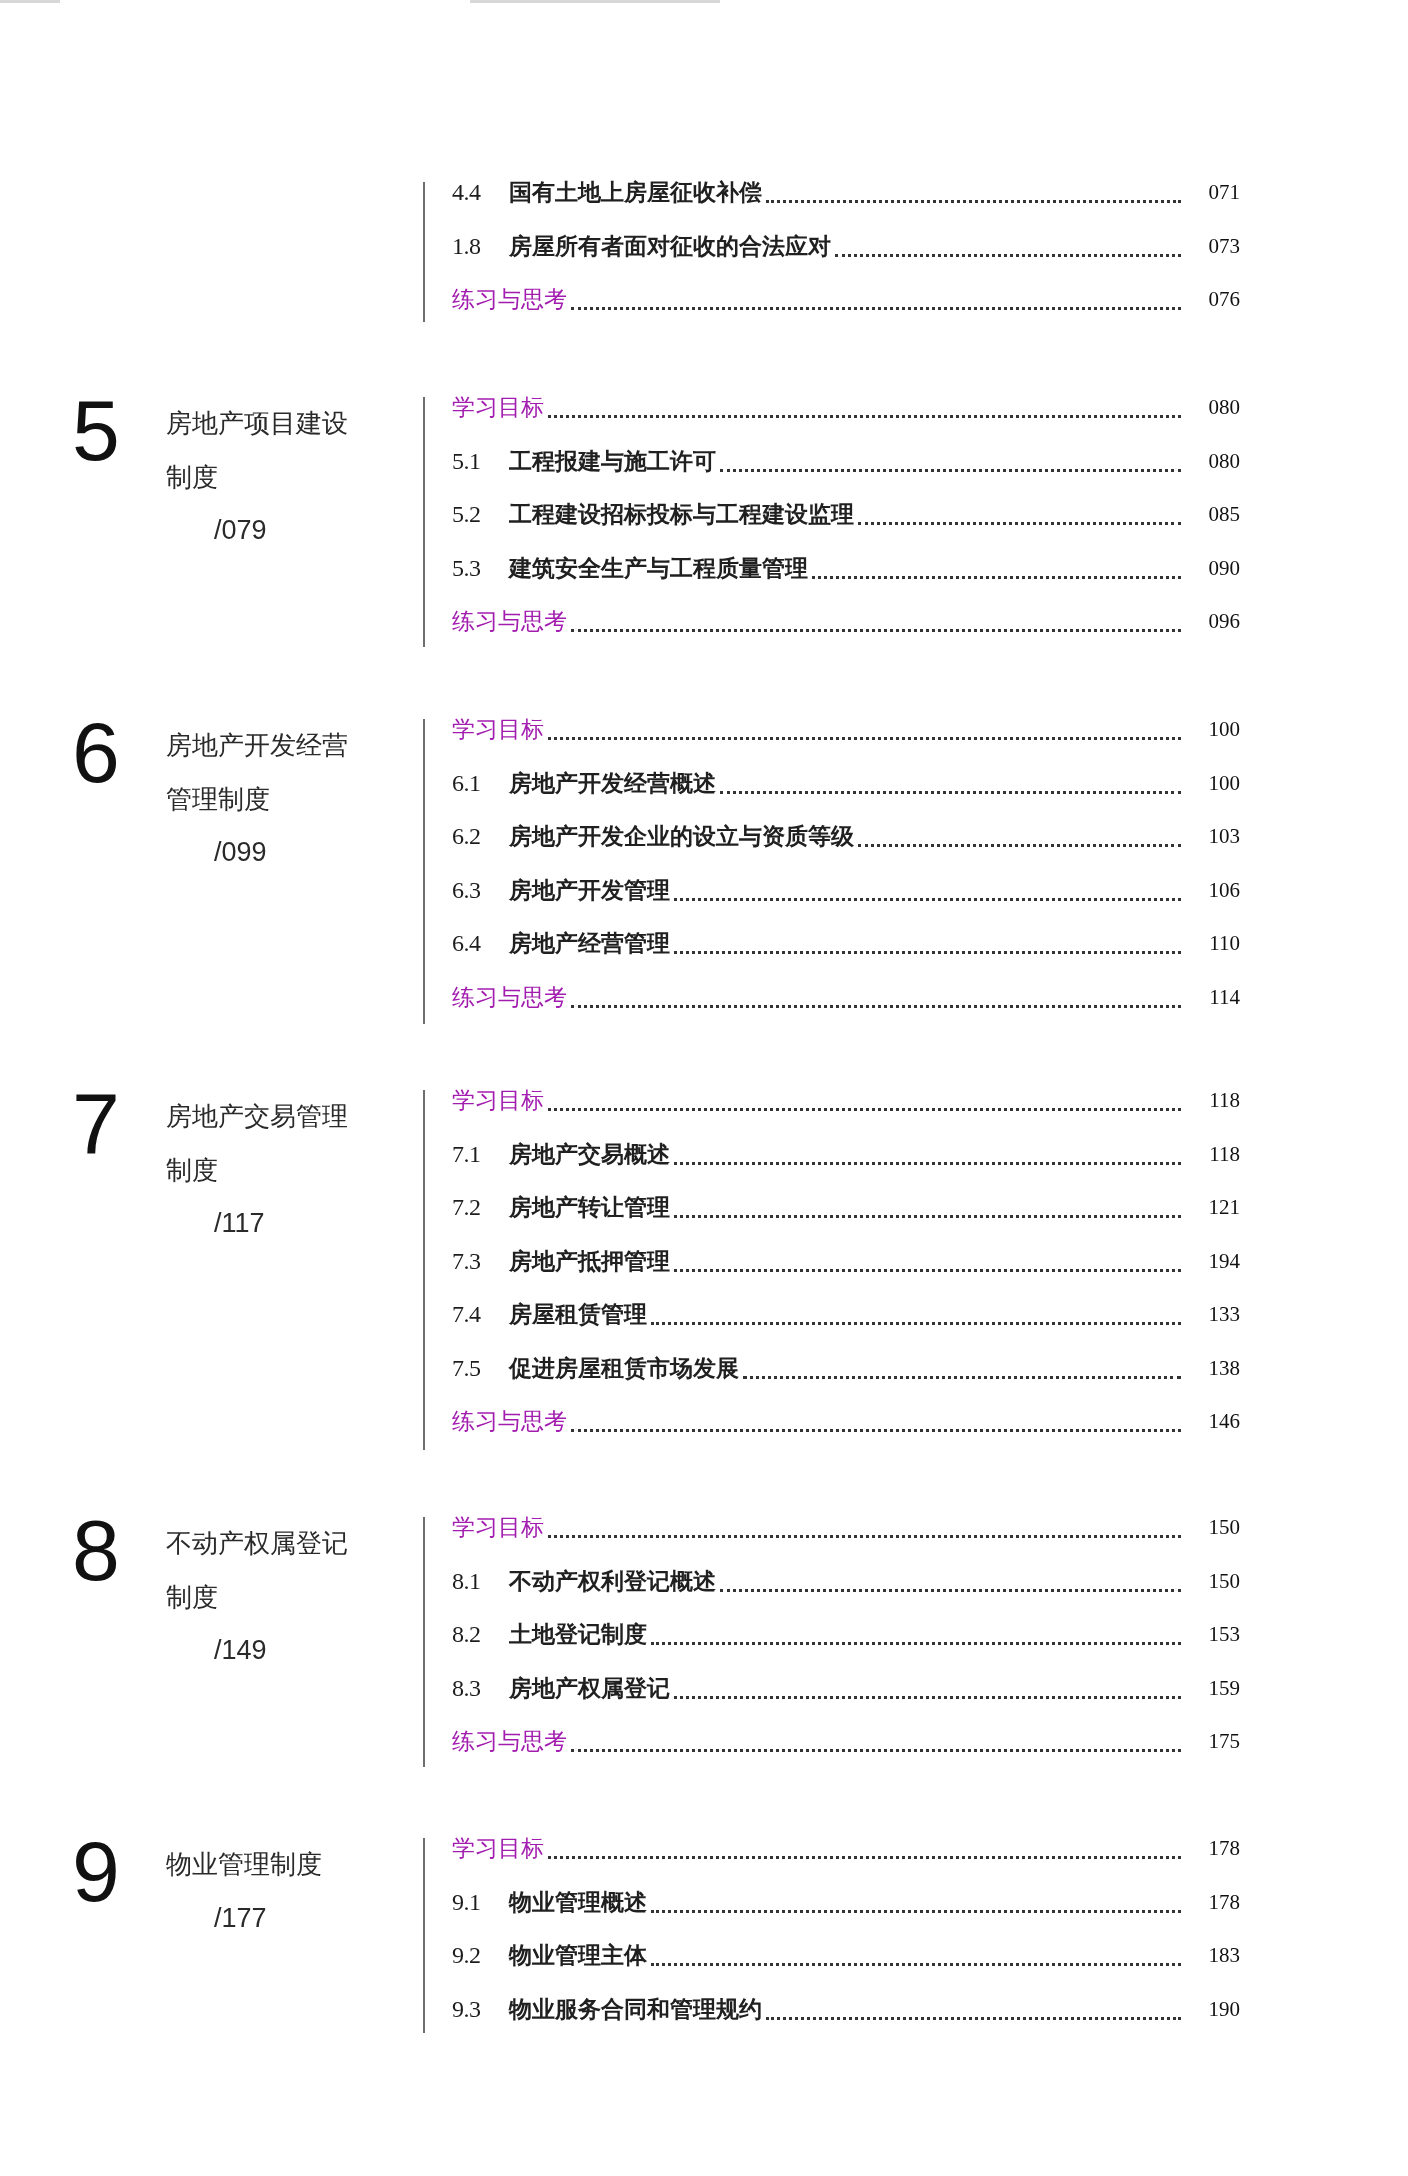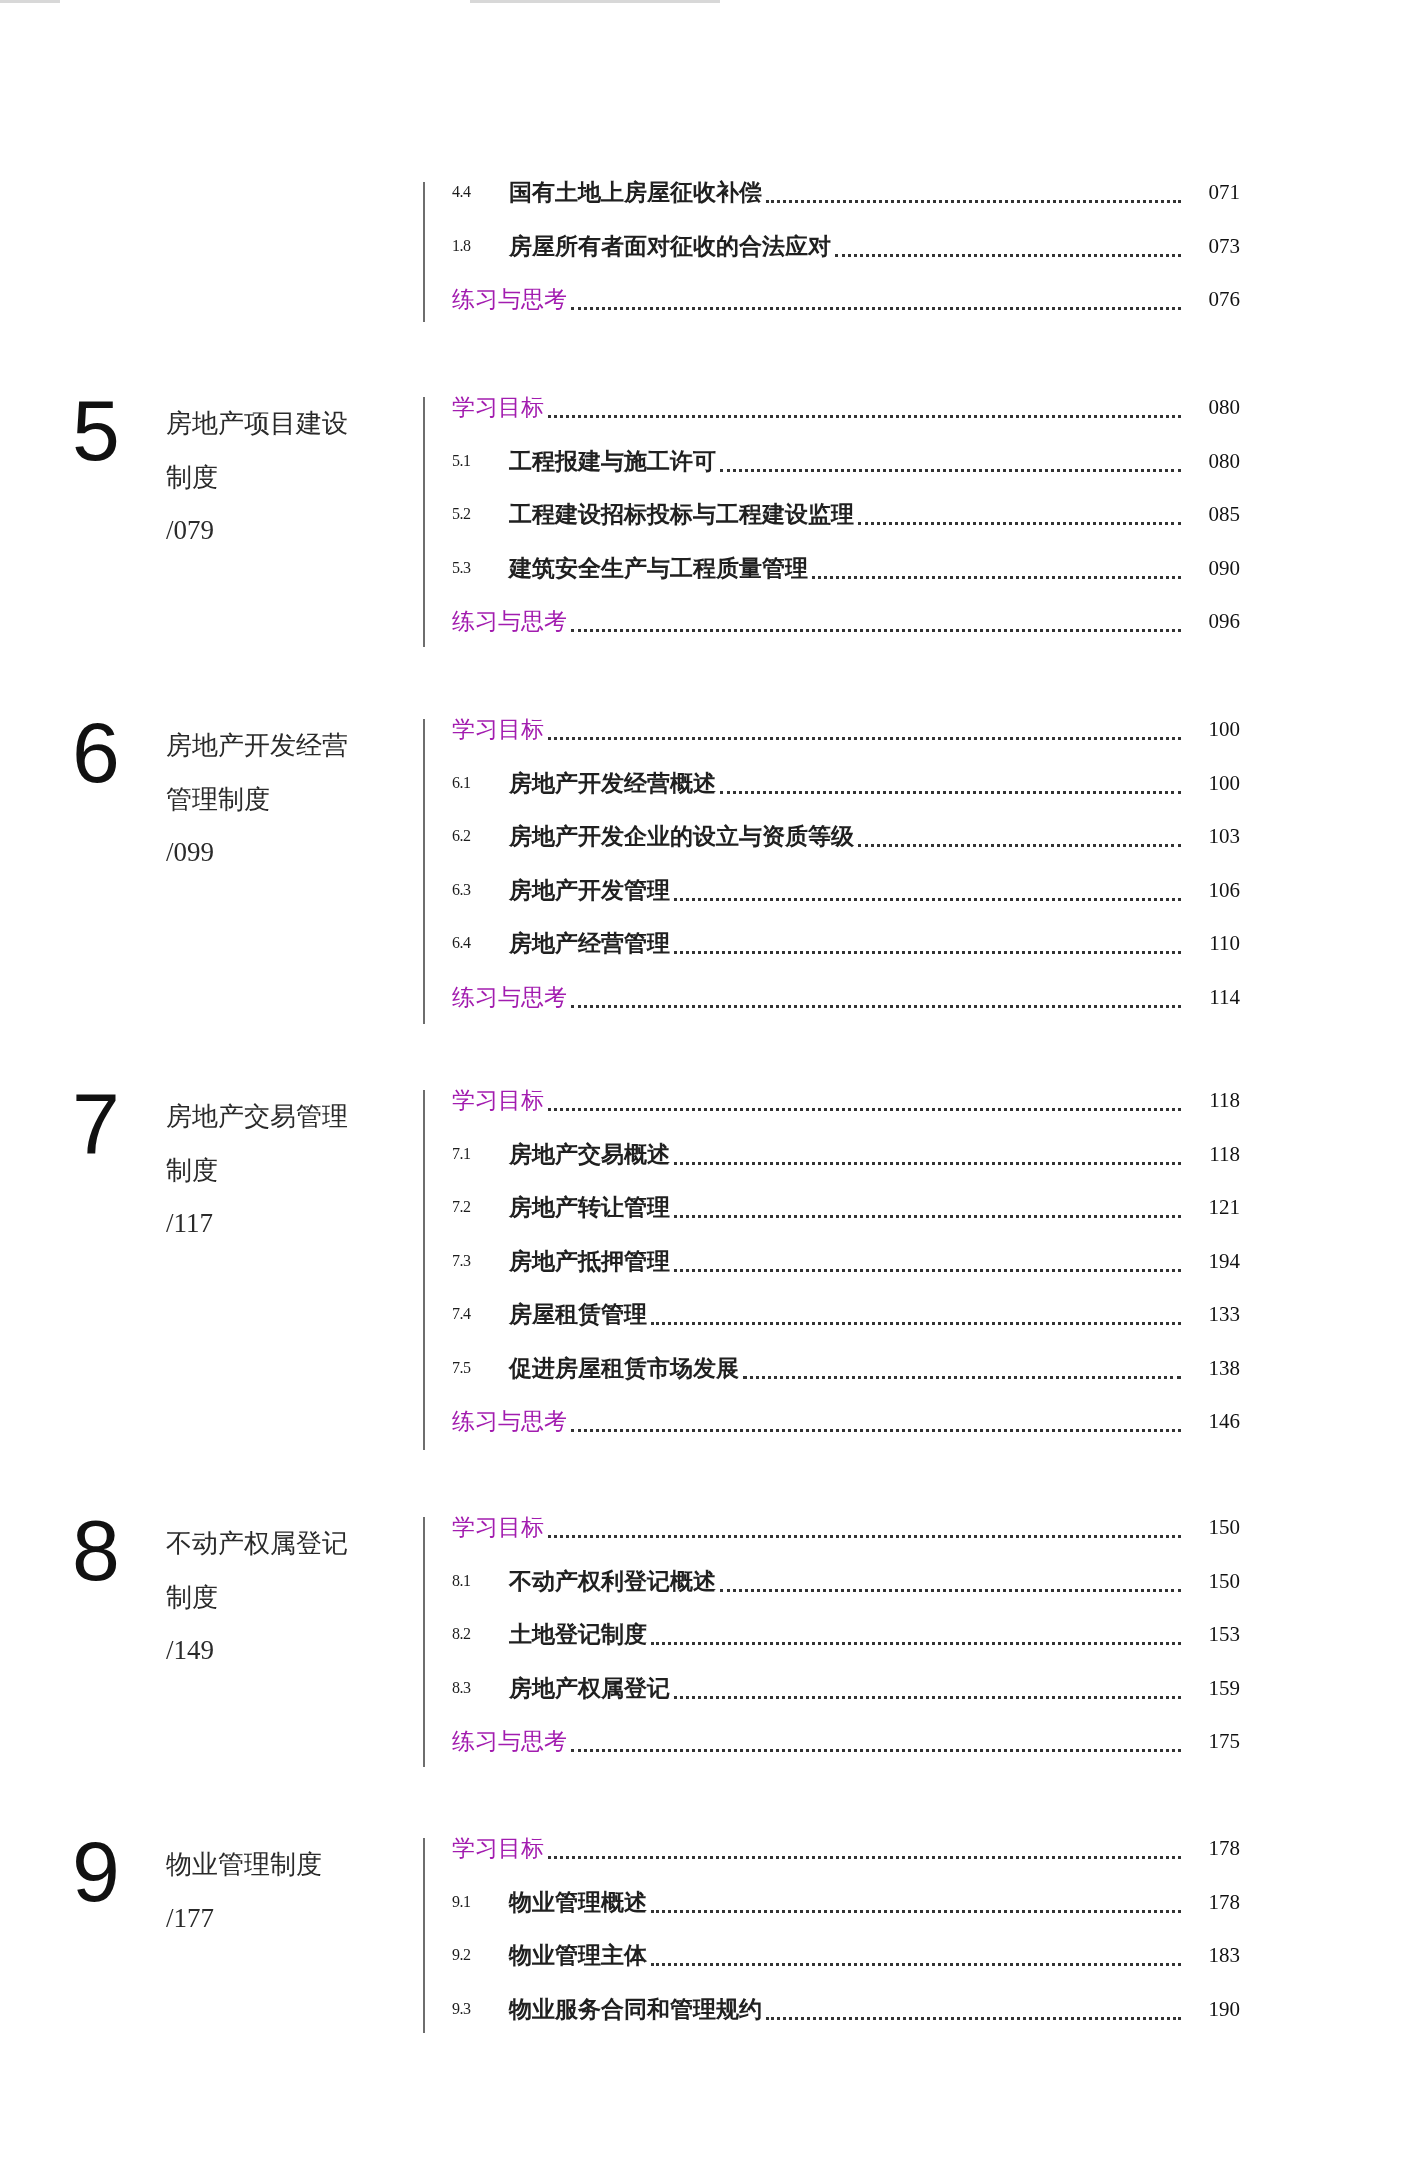--- a/index.html
+++ b/index.html
@@ -21,34 +21,34 @@
     font-weight: normal;
   }
   .chapter-title {
     position: absolute; left: 166px; top: 16px;
     font-family: "DejaVu Sans", sans-serif;
     font-size: 26px; line-height: 53.5px; color: #2a2a2a;
     margin-top: -12px;
   }
   .chapter-title .line { display: block; white-space: nowrap; }
   .chapter-page {
-    font-family: Liberation Serif, serif; font-size: 27px;
+    font-family: Liberation Sans, sans-serif; font-size: 27px; margin-left: 48px;
   }
   .divider {
     position: absolute; left: 423px; width: 2px; background: #6e6e6e;
   }
   .entries {
     position: absolute; left: 452px; width: 788px; top: 0;
   }
   .entry {
     height: 53.5px; display: flex; align-items: flex-start;
     font-size: 24px; line-height: 28px; color: #1d1d1d;
   }
   .entry .num {
-    font-family: "Liberation Serif", serif; font-size: 16px;
+    font-family: "Liberation Serif", serif; font-size: 24px;
     width: 57px; flex: 0 0 57px; letter-spacing: -0.5px;
   }
   .entry .text {
     font-family: "DejaVu Sans", sans-serif; font-size: 23px;
     white-space: nowrap; font-weight: bold; color: #202020;
   }
   .entry.plain .text { font-weight: normal; color: #a21caf; }
   .entry .leader {
     flex: 1 1 auto; margin: 0 4px; height: 22px;
     border-bottom: 3px dotted #333;

